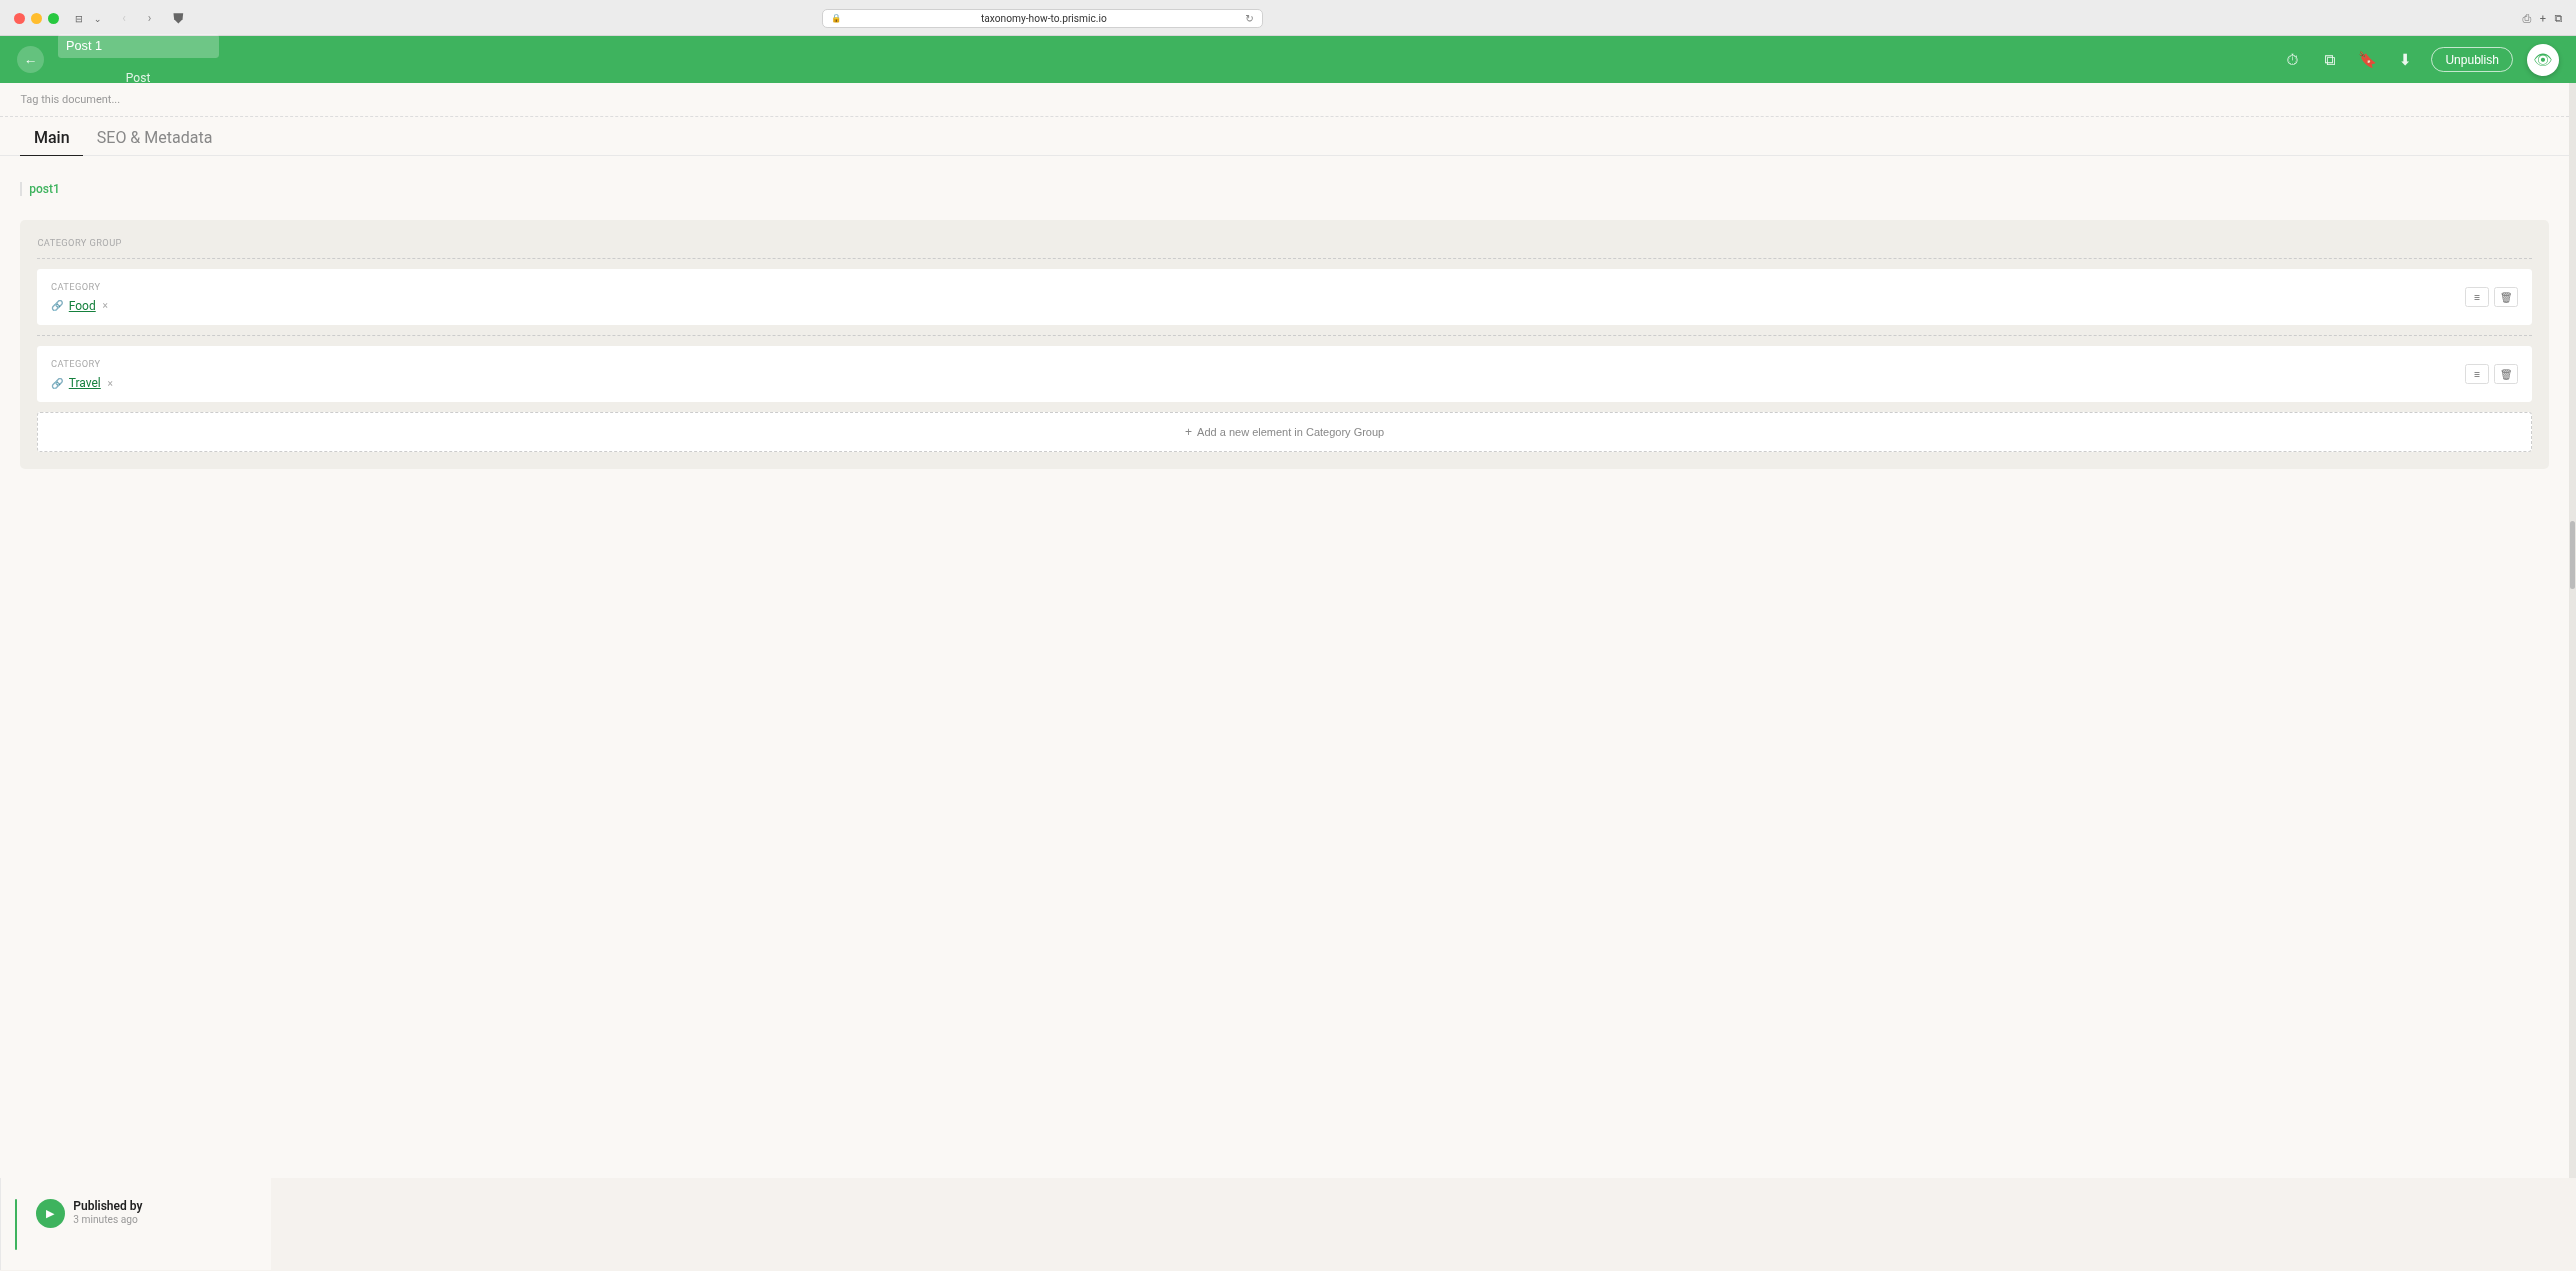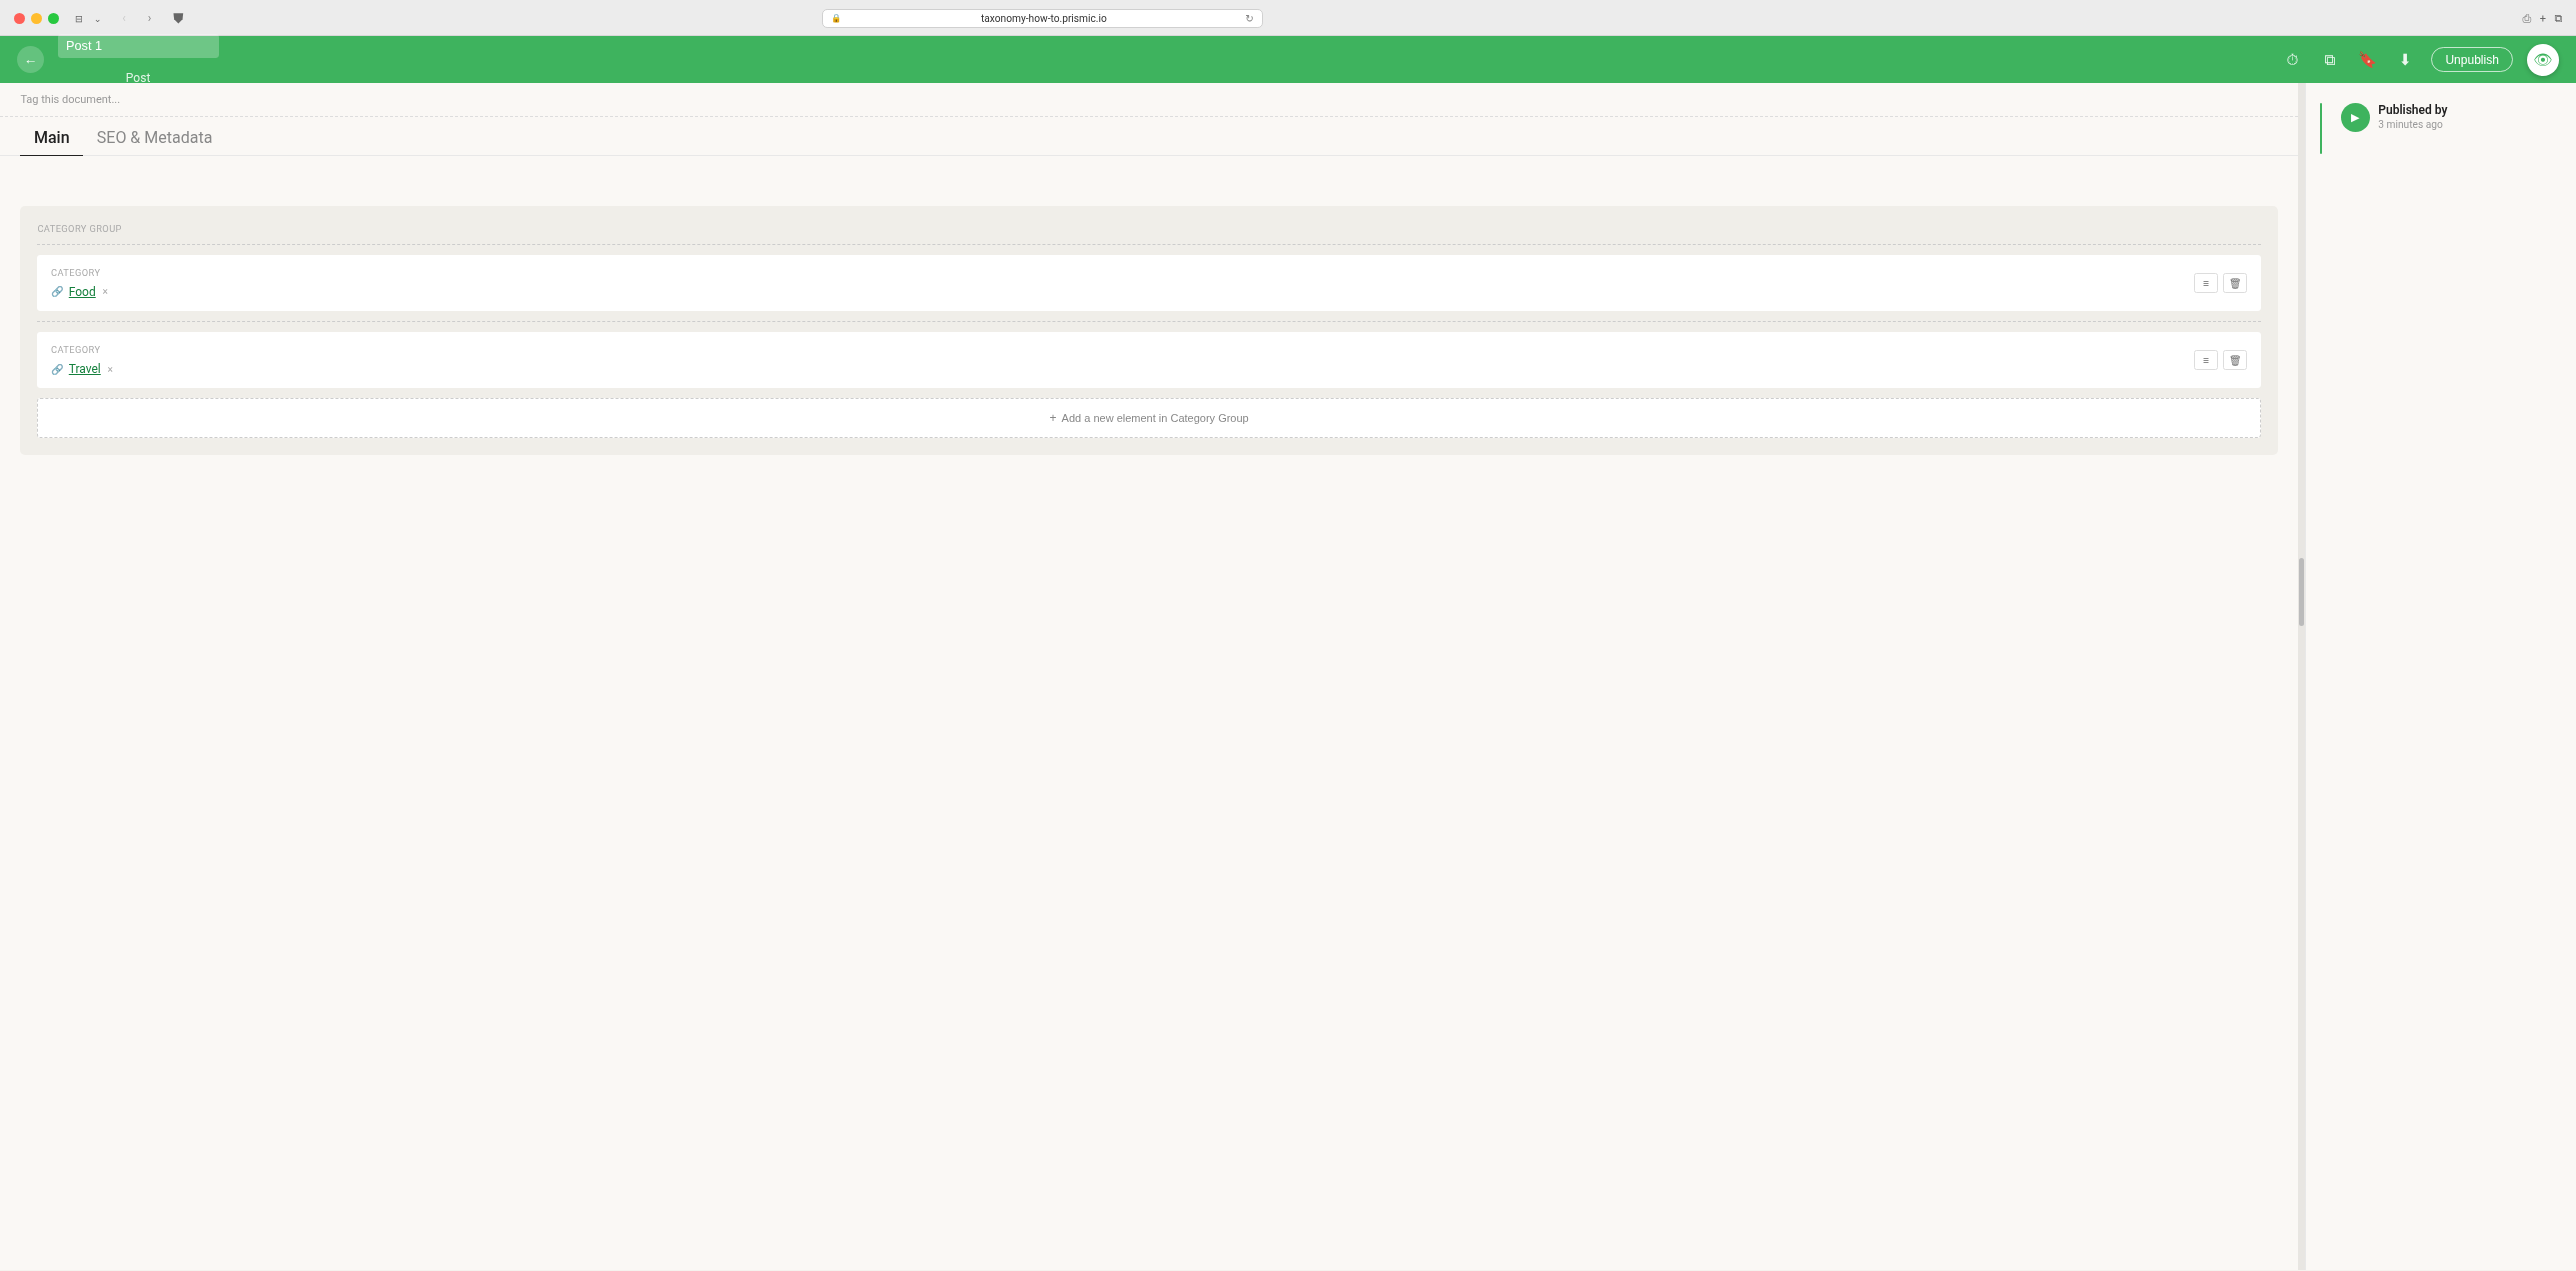--- a/index.html
+++ b/index.html
@@ -201,20 +201,21 @@
       align-items: center;
       justify-content: center;
       cursor: pointer;
       box-shadow: 0 1.7px 5.1px rgba(0,0,0,0.2);
     }
 
     
     .app-body {
       display: flex;
       height: calc(100vh - 47px - 37px);
+      flex-direction: column;
     }
 
     
     .content-area {
       flex: 1;
       overflow-y: auto;
       background: #faf8f5;
       padding: 0;
     }
 
@@ -543,20 +544,21 @@
           <span>Main</span>
         </div>
         <div class="tab">
           <span>SEO &amp; Metadata</span>
         </div>
       </div>
 
       <div class="content-main">
 
         <div class="uid-field">
+          <div class="uid-value">post1</div>
         </div>
 
         <div class="group-container">
           <div class="group-label">Category Group</div>
 
           <hr class="group-divider">
 
           <div class="category-item">
             <div class="category-item-header">
               <div>

